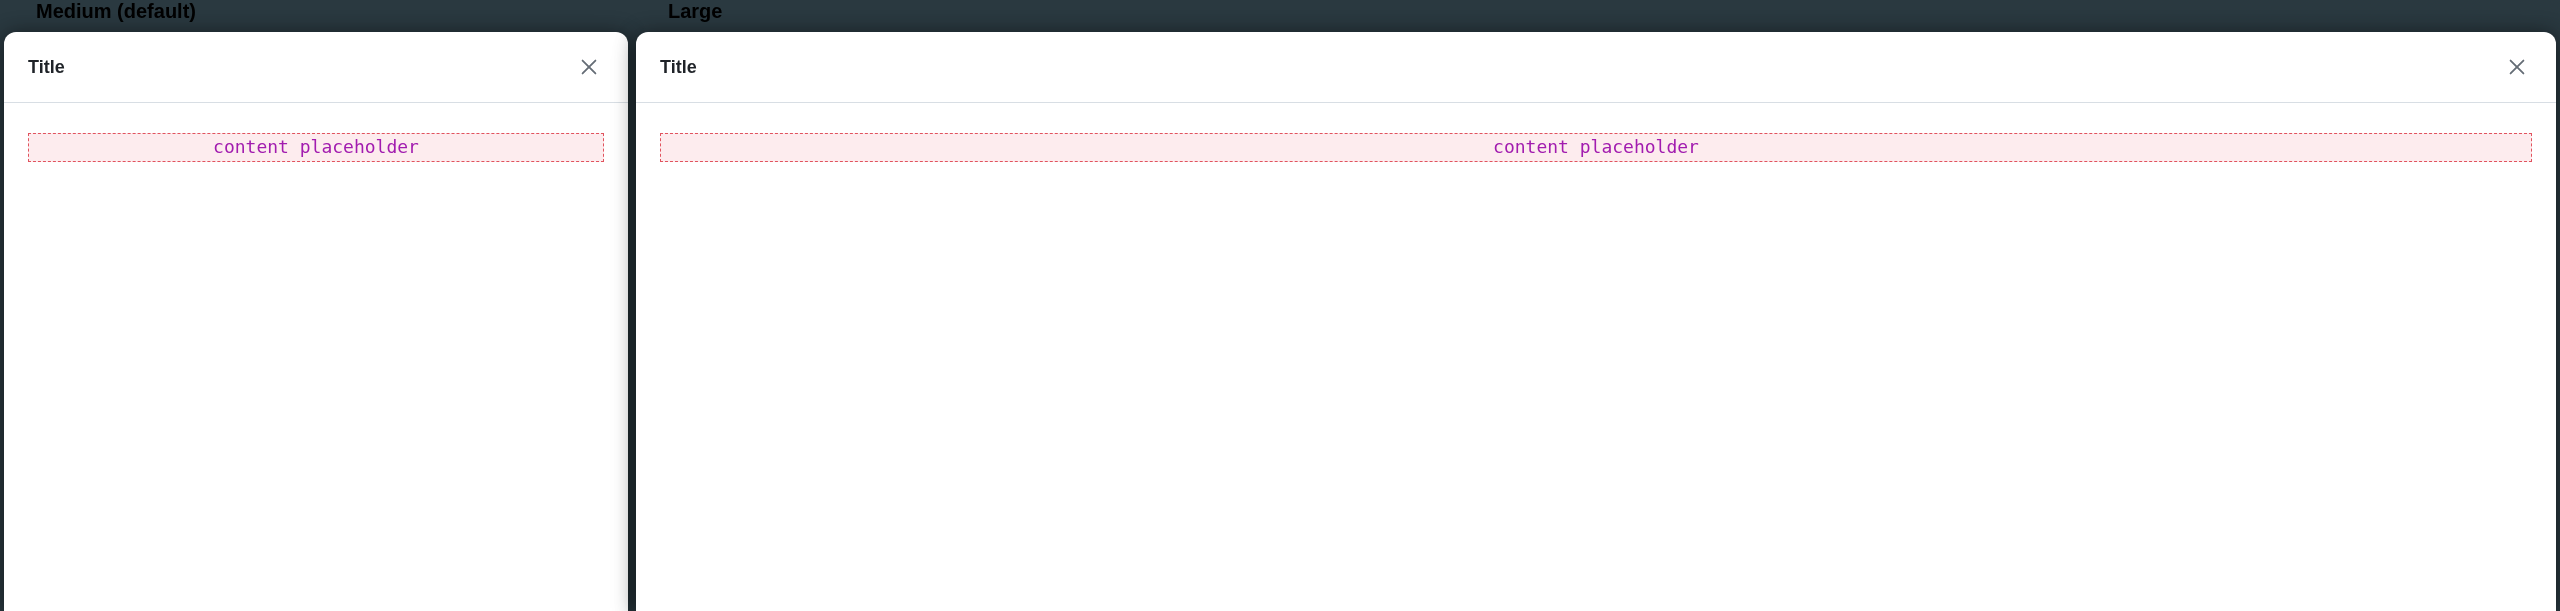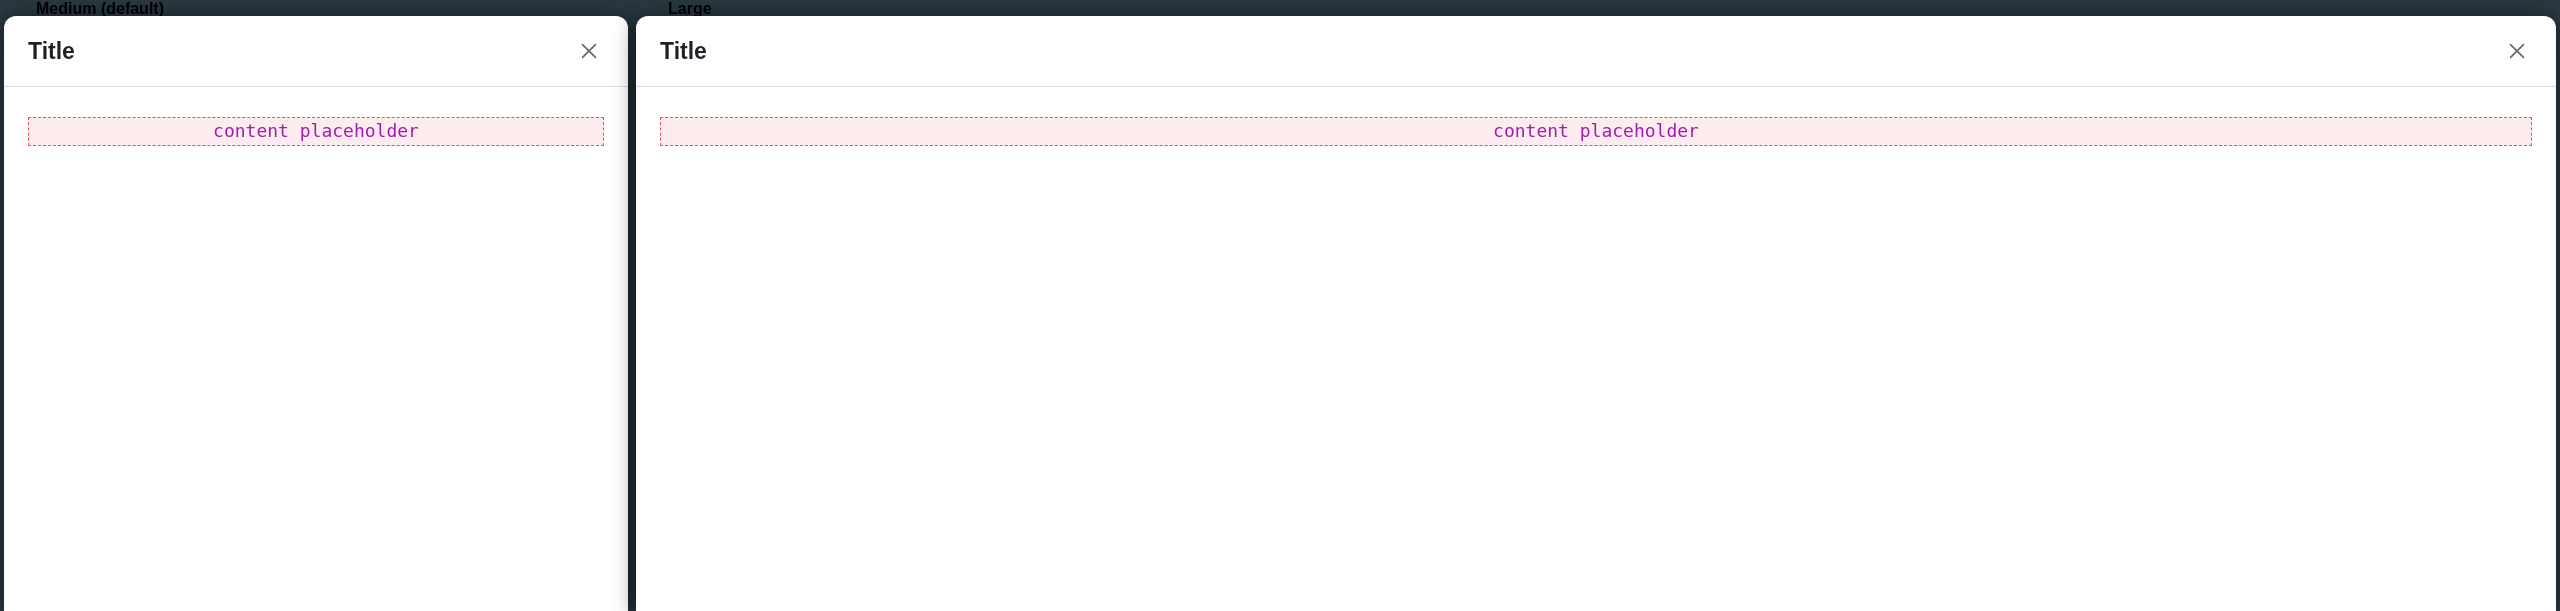--- a/index.html
+++ b/index.html
@@ -25,24 +25,24 @@
     .variant-column.medium {
       width: 632px;
     }
 
     .variant-column.large {
       width: 1928px;
     }
 
     .variant-label {
       color: #000;
-      font-size: 16px;
+      font-size: 20px;
       font-weight: 600;
       padding: 0 0 4px 36px;
-      height: 16px;
+      height: 32px;
       display: flex;
       align-items: flex-start;
     }
 
     .dialog {
       background: #fff;
       border-radius: 12px 12px 0 0;
       margin: 0 4px;
       flex: 1;
       box-shadow: 0 0 20px rgba(0,0,0,0.35), 0 8px 24px rgba(0,0,0,0.25);
@@ -53,21 +53,21 @@
 
     .dialog-header {
       display: flex;
       align-items: center;
       justify-content: space-between;
       padding: 20px 24px 20px 24px;
       border-bottom: 1px solid #d8dee4;
     }
 
     .dialog-title {
-      font-size: 23px;
+      font-size: 18px;
       font-weight: 600;
       color: #1f2328;
     }
 
     .close-btn {
       background: transparent;
       border: none;
       cursor: pointer;
       padding: 4px;
       display: flex;

